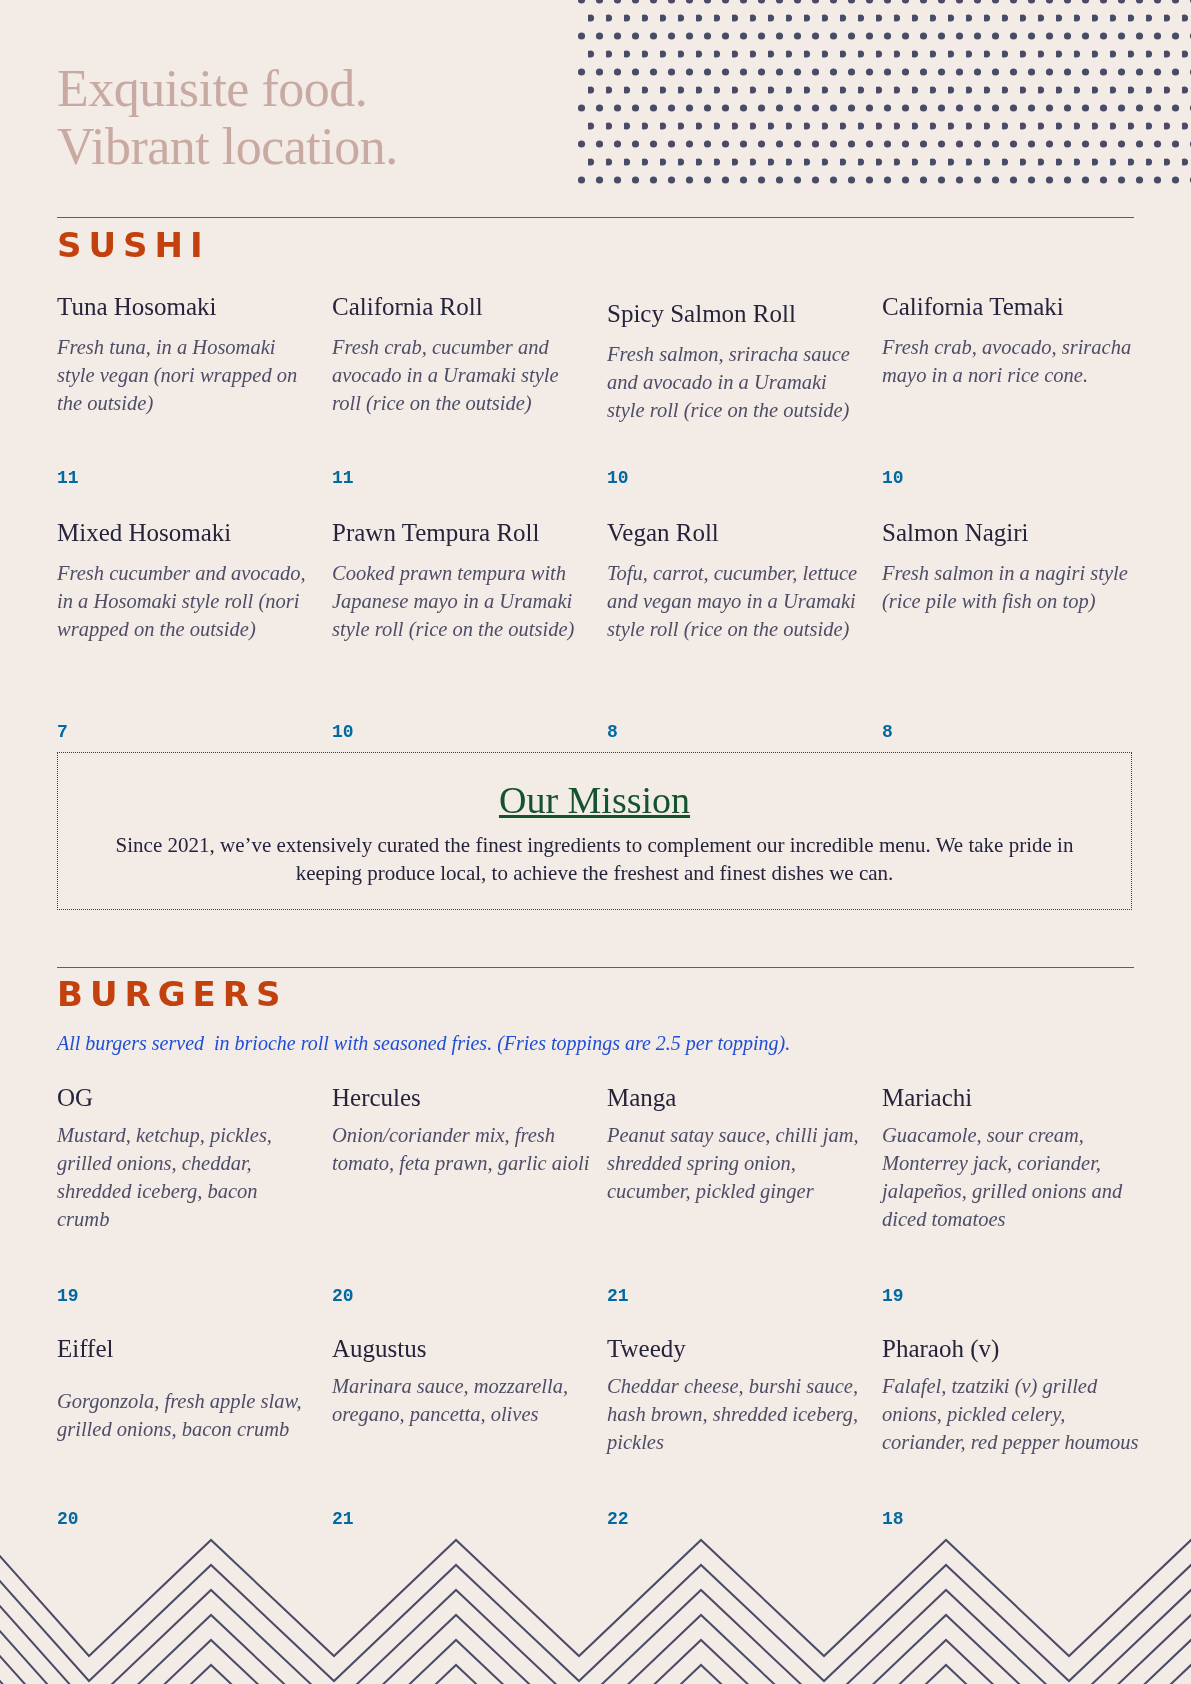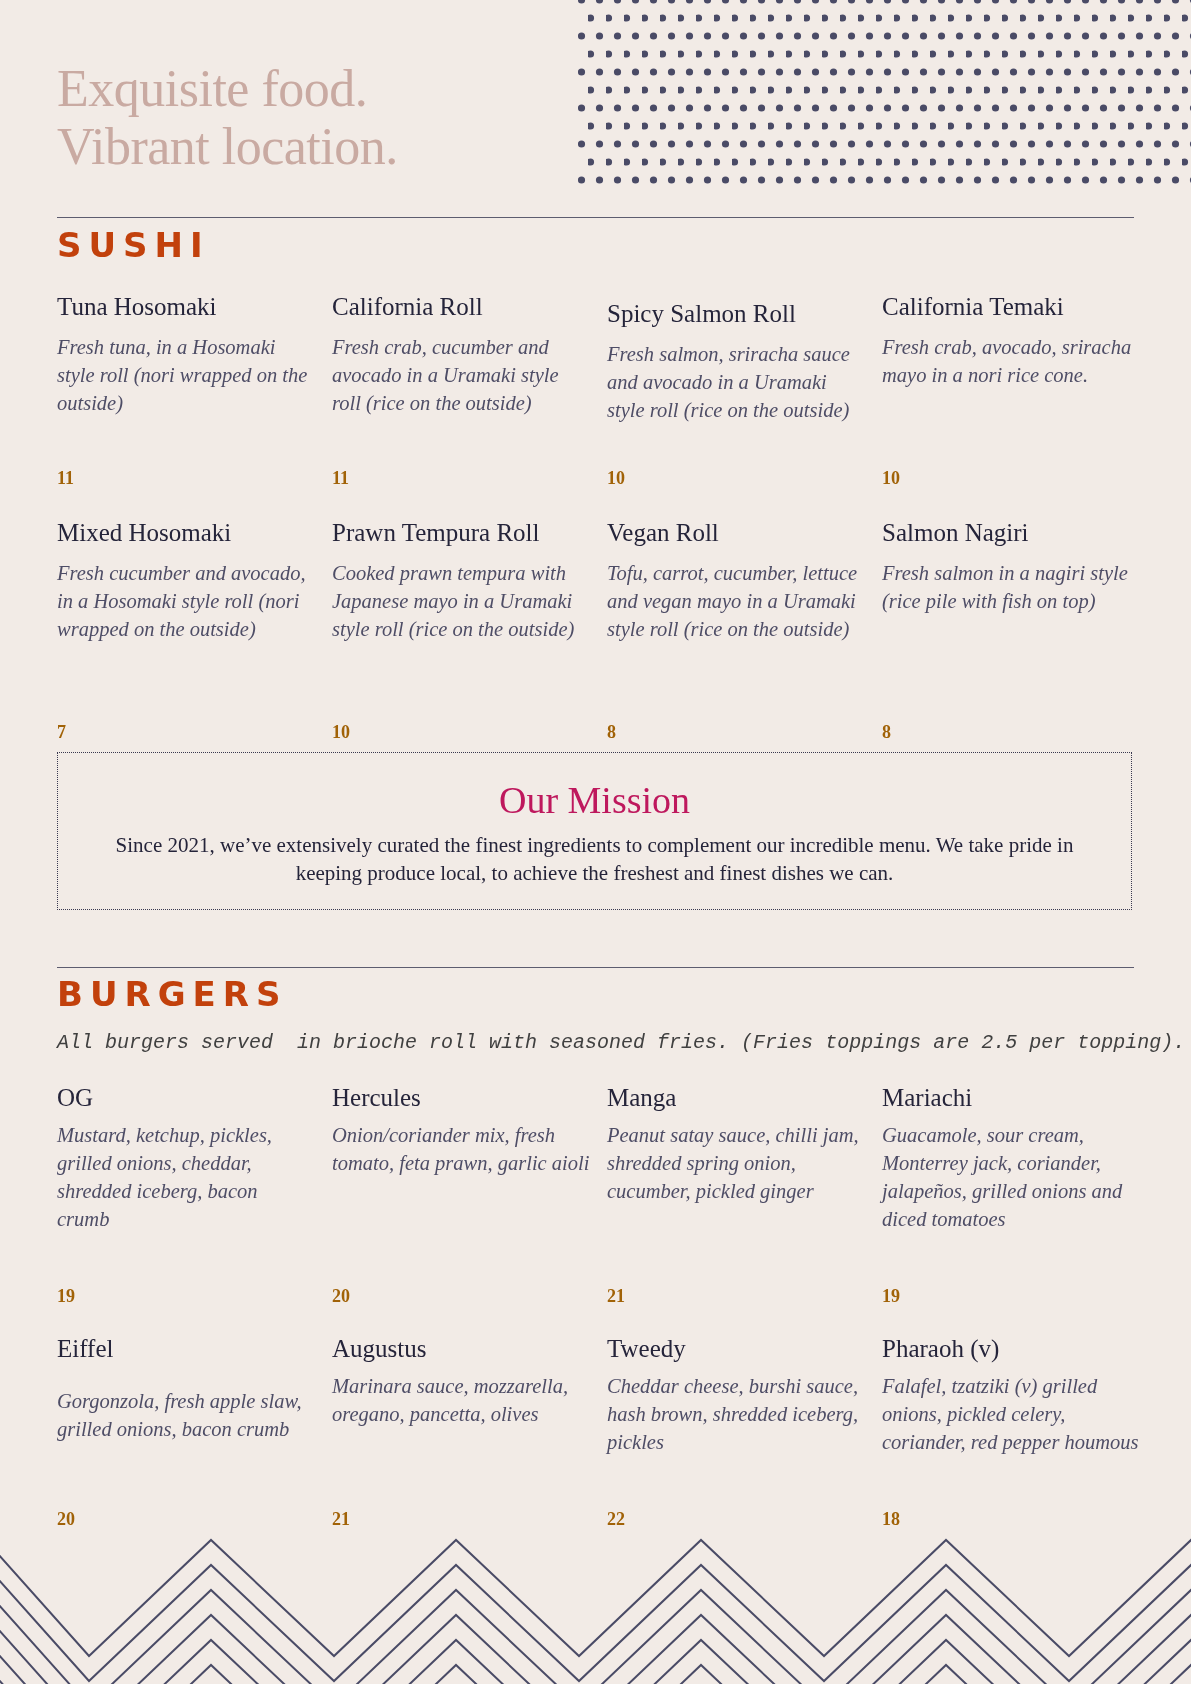--- a/index.html
+++ b/index.html
@@ -70,62 +70,63 @@
   .item-desc {
     font-family: "Liberation Serif", "DejaVu Serif", serif;
     font-style: italic;
     font-size: 20.5px;
     line-height: 28px;
     color: #4e4d66;
     margin: 11px 0 0 0;
   }
   .item-price {
     position: absolute;
-    font-family: Liberation Serif, serif;
+    font-family: Liberation Mono, monospace;
     font-weight: bold;
     font-size: 18px;
     line-height: 20px;
-    color: #a16207;
+    color: #0369a1;
     text-align: right;
   }
   .mission {
     position: absolute;
     left: 57px;
     top: 752px;
     width: 1075px;
     height: 158px;
     border: 1.5px dotted #3a3950;
     box-sizing: border-box;
     text-align: center;
   }
   .mission-title {
     margin: 26px 0 0 0;
     font-family: "Liberation Serif", "DejaVu Serif", serif;
     font-weight: normal;
     font-size: 38px;
     line-height: 42px;
-    color: #be185d;
+    color: #14532d;
+    text-decoration: underline;
   }
   .mission-text {
     margin: 10px 24px 0 24px;
     font-family: "Liberation Serif", "DejaVu Serif", serif;
     font-size: 21px;
     line-height: 28px;
     color: #25243a;
   }
   .burger-note {
     position: absolute;
     left: 57px;
     top: 1030px;
     margin: 0;
-    font-family: Liberation Mono, monospace;
+    font-family: Liberation Serif, serif;
     font-style: italic;
     font-size: 20px;
     line-height: 26px;
-    color: #404040;
+    color: #1d4ed8;
     white-space: pre;
   }
   .zigzag {
     position: absolute;
     left: 0;
     top: 1530px;
     width: 1191px;
     height: 154px;
   }
 </style>
@@ -148,21 +149,21 @@
   <span>Vibrant location.</span>
 </h1>
 
 <div class="rule" style="top:217px;"></div>
 <h2 class="section-title" style="top:225px;">SUSHI</h2>
 
 <div class="grid">
 
   <div class="item" style="left:0; top:292px;">
     <p class="item-name">Tuna Hosomaki</p>
-    <p class="item-desc">Fresh tuna, in a Hosomaki style roll (nori wrapped on the outside)</p>
+    <p class="item-desc">Fresh tuna, in a Hosomaki style vegan (nori wrapped on the outside)</p>
   </div>
   <div class="item" style="left:275px; top:292px;">
     <p class="item-name">California Roll</p>
     <p class="item-desc">Fresh crab, cucumber and avocado in a Uramaki style roll (rice on the outside)</p>
   </div>
   <div class="item" style="left:550px; top:292px;margin-top:7px;">
     <p class="item-name">Spicy Salmon Roll</p>
     <p class="item-desc">Fresh salmon, sriracha sauce and avocado in a Uramaki style roll (rice on the outside)</p>
   </div>
   <div class="item" style="left:825px; top:292px;">

